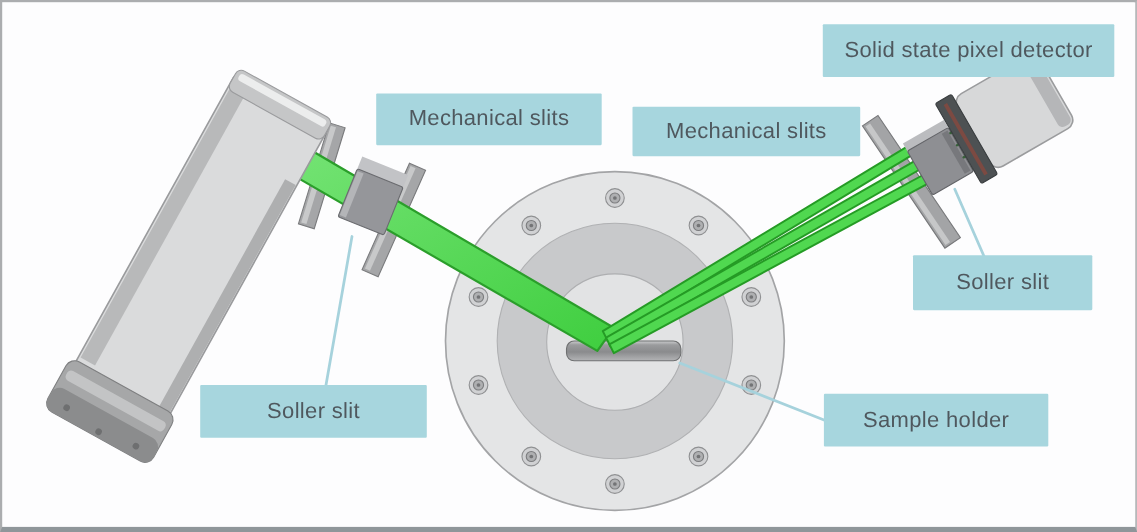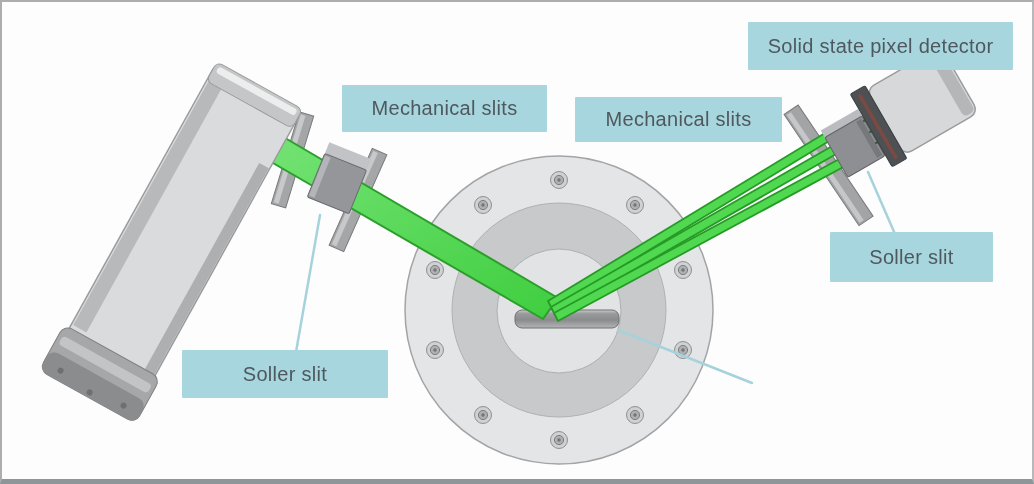--- a/index.html
+++ b/index.html
@@ -179,14 +179,15 @@
       <line x1="866" y1="170" x2="893" y2="232"></line>
       <line x1="616" y1="328" x2="750" y2="381"></line>
     </g>
   </svg>
 
   <div class="label lbl-mechL">Mechanical slits</div>
   <div class="label lbl-mechR">Mechanical slits</div>
   <div class="label lbl-det">Solid state pixel detector</div>
   <div class="label lbl-solL">Soller slit</div>
   <div class="label lbl-solR">Soller slit</div>
+  <div class="label lbl-sample">Sample holder</div>
 
 </div>
 
 </body></html>

